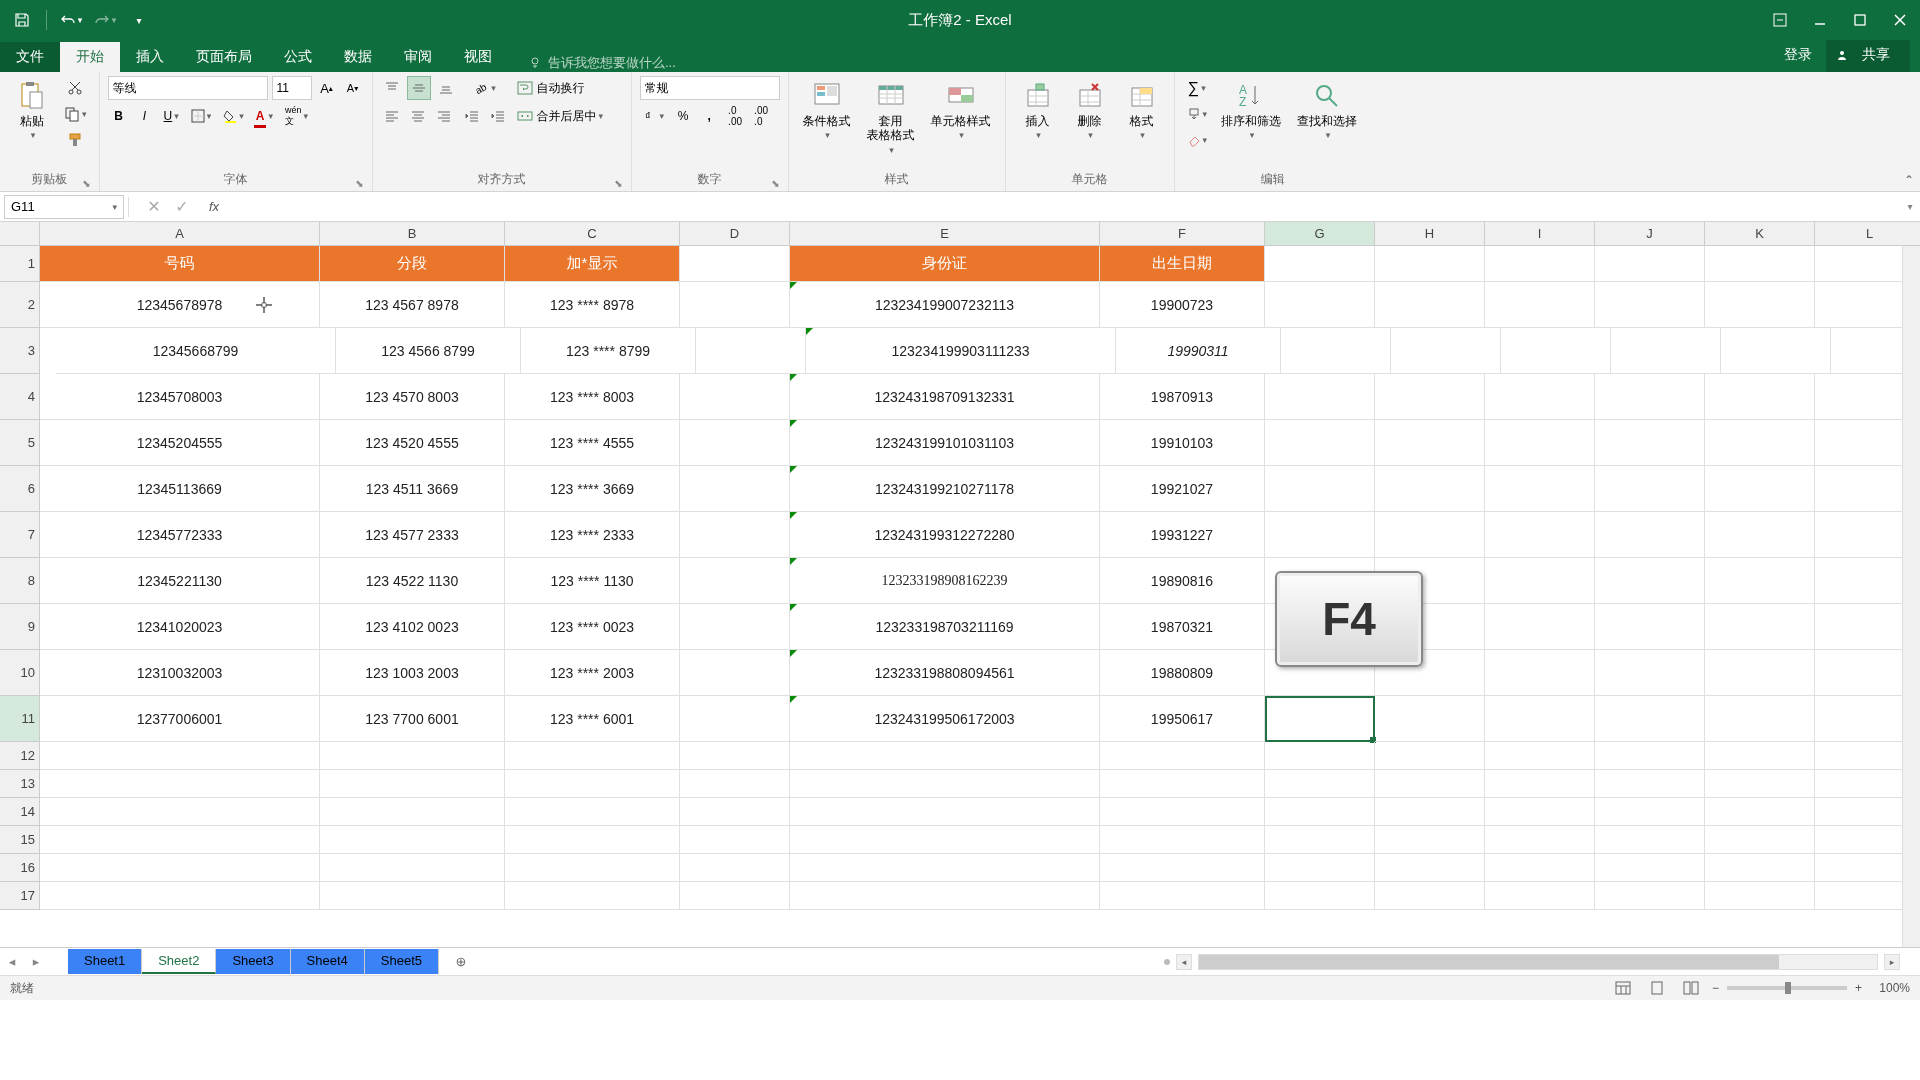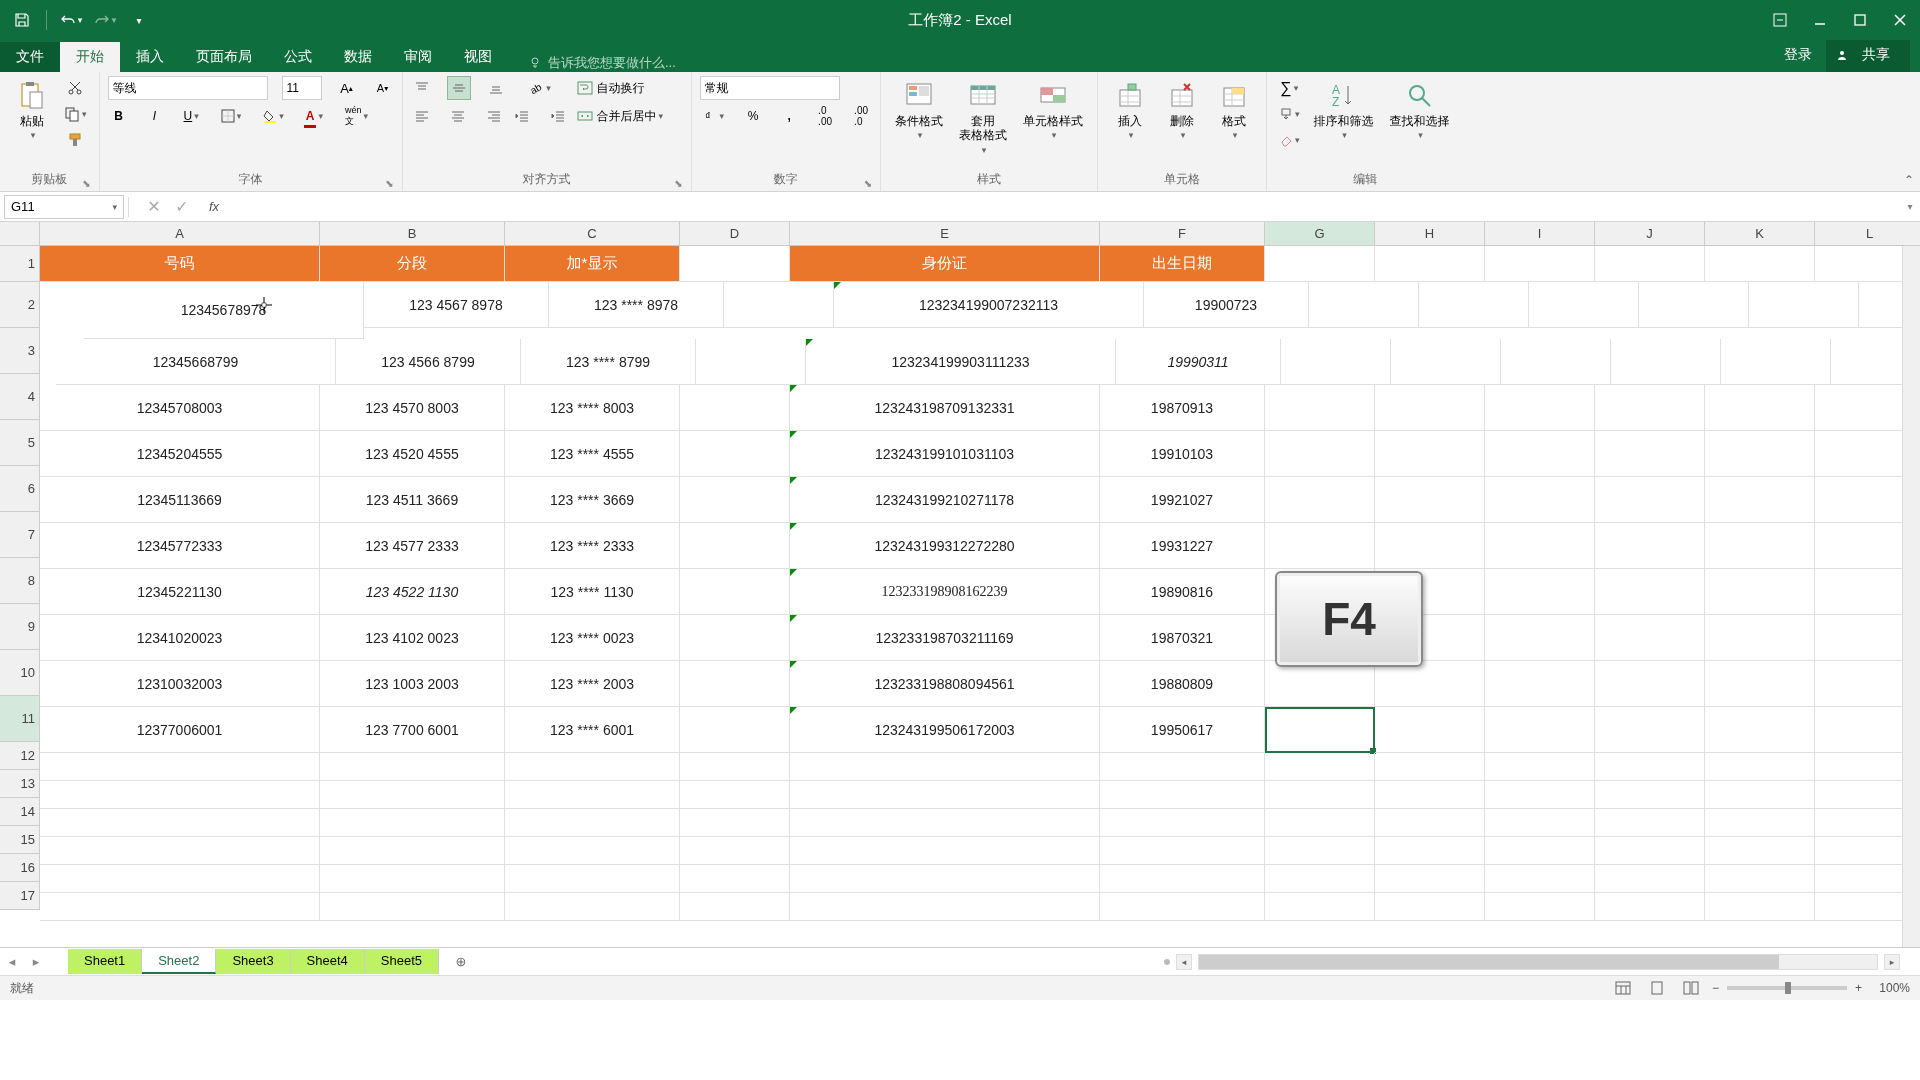--- a/index.html
+++ b/index.html
@@ -23,21 +23,21 @@
 .rtab-right { margin-left: auto; display: flex; align-items: center; gap: 4px; padding-right: 10px; }
 .rtab-right span { padding: 4px 10px; cursor: pointer; }
 
 
 .ribbon { height: 120px; background: #f3f3f3; border-bottom: 1px solid #d4d4d4; display: flex; font-size: 12px; position: relative; }
 .rgroup { border-right: 1px solid #e0e0e0; padding: 4px 8px 2px 8px; display: flex; flex-direction: column; justify-content: space-between; }
 .rgroup-body { display: flex; gap: 4px; flex: 1; align-items: flex-start; }
 .rgroup-label { text-align: center; color: #666; font-size: 12px; height: 18px; position: relative; }
 .rgroup-label .dlg { position: absolute; right: 0; bottom: 0; font-size: 10px; color: #888; cursor: pointer; }
 .rcol { display: flex; flex-direction: column; gap: 2px; }
-.rrow { display: flex; gap: 14px; align-items: flex-start; }
+.rrow { display: flex; gap: 4px; align-items: flex-start; }
 .rbtn { padding: 2px 4px; cursor: pointer; display: flex; align-items: center; justify-content: center; min-width: 22px; height: 24px; }
 .rbtn.big { flex-direction: column; height: auto; min-width: 48px; padding: 4px 6px; gap: 2px; }
 .rbtn.big .icon { width: 32px; height: 32px; }
 .rbtn.big .lbl { font-size: 12px; text-align: center; line-height: 1.2; }
 .rbtn.active-state { background: #c8e0d0; border: 1px solid #8cb89c; }
 .fontbox { width: 160px; height: 24px; border: 1px solid #ccc; background: #fff; padding: 0 4px; font-size: 12px; }
 .sizebox { width: 40px; height: 24px; border: 1px solid #ccc; background: #fff; padding: 0 4px; font-size: 12px; text-align: left; }
 .numfmt { width: 140px; height: 24px; border: 1px solid #ccc; background: #fff; padding: 0 4px; font-size: 12px; }
 .dd { font-size: 9px; color: #666; margin-left: 2px; }
 .collapse-btn { position: absolute; right: 6px; bottom: 4px; cursor: pointer; color: #666; }
@@ -71,21 +71,21 @@
 
 
 .f4key { position: absolute; width: 148px; height: 96px; background: linear-gradient(#fdfdfd,#d8d8d8); border: 2px solid #888; border-radius: 6px; box-shadow: inset 0 0 0 3px #eee, 2px 2px 4px rgba(0,0,0,0.3); display: flex; align-items: center; justify-content: center; font-size: 46px; font-weight: bold; color: #333; }
 
 
 .cursor-plus { position: absolute; font-size: 14px; color: #000; pointer-events: none; }
 
 
 .sheettabs { height: 28px; background: #fff; border-top: 1px solid #ccc; display: flex; align-items: center; font-size: 13px; }
 .navbtn { width: 24px; text-align: center; color: #888; cursor: pointer; }
-.stab { padding: 4px 16px; border-right: 1px solid #ccc; cursor: pointer; background: #bef264; }
+.stab { padding: 4px 16px; border-right: 1px solid #ccc; cursor: pointer; background: #3b82f6; }
 .stab.active { background: #fff; border-bottom: 2px solid #217346; color: #217346; }
 .addsheet { width: 28px; text-align: center; cursor: pointer; color: #666; margin-left: 8px; }
 .hsb-wrap { flex: 1; display: flex; align-items: center; justify-content: flex-end; padding-right: 20px; gap: 6px; }
 .hsb { width: 680px; height: 16px; background: #f0f0f0; border: 1px solid #ddd; position: relative; }
 .hsb-thumb { position: absolute; left: 0; top: 0; bottom: 0; width: 580px; background: #cdcdcd; }
 .hsb-btn { width: 16px; height: 16px; background: #f0f0f0; border: 1px solid #ddd; font-size: 9px; display:flex;align-items:center;justify-content:center;color:#666; }
 
 
 .statusbar { height: 25px; background: #f3f3f3; border-top: 1px solid #ddd; display: flex; align-items: center; font-size: 12px; color: #555; padding: 0 10px; }
 .status-right { margin-left: auto; display: flex; align-items: center; gap: 8px; }
@@ -532,21 +532,21 @@
         <div class="cell hdr" style="width: 310px; height: 36px;">身份证</div>
         <div class="cell hdr" style="width: 165px; height: 36px;">出生日期</div>
         <div class="cell" style="width: 110px; height: 36px;"></div>
         <div class="cell" style="width: 110px; height: 36px;"></div>
         <div class="cell" style="width: 110px; height: 36px;"></div>
         <div class="cell" style="width: 110px; height: 36px;"></div>
         <div class="cell" style="width: 110px; height: 36px;"></div>
         <div class="cell" style="width: 110px; height: 36px;"></div>
       </div>
       <div class="row">
-        <div class="cell" style="width: 280px; height: 57px; margin-left: 44px;">12345678978</div>
+        <div class="cell" style="width: 280px; height: 46px;">12345678978</div>
         <div class="cell" style="width: 185px; height: 46px;">123 4567 8978</div>
         <div class="cell" style="width: 175px; height: 46px;">123 **** 8978</div>
         <div class="cell" style="width: 110px; height: 46px;"></div>
         <div class="cell" style="width: 310px; height: 46px;">123234199007232113<div class="greentri"></div></div>
         <div class="cell" style="width: 165px; height: 46px;">19900723</div>
         <div class="cell" style="width: 110px; height: 46px;"></div>
         <div class="cell" style="width: 110px; height: 46px;"></div>
         <div class="cell" style="width: 110px; height: 46px;"></div>
         <div class="cell" style="width: 110px; height: 46px;"></div>
         <div class="cell" style="width: 110px; height: 46px;"></div>
@@ -617,21 +617,21 @@
         <div class="cell" style="width: 165px; height: 46px;">19931227</div>
         <div class="cell" style="width: 110px; height: 46px;"></div>
         <div class="cell" style="width: 110px; height: 46px;"></div>
         <div class="cell" style="width: 110px; height: 46px;"></div>
         <div class="cell" style="width: 110px; height: 46px;"></div>
         <div class="cell" style="width: 110px; height: 46px;"></div>
         <div class="cell" style="width: 110px; height: 46px;"></div>
       </div>
       <div class="row">
         <div class="cell" style="width: 280px; height: 46px;">12345221130</div>
-        <div class="cell" style="width: 185px; height: 46px; font-style: italic;">123 4522 1130</div>
+        <div class="cell" style="width: 185px; height: 46px;">123 4522 1130</div>
         <div class="cell" style="width: 175px; height: 46px;">123 **** 1130</div>
         <div class="cell" style="width: 110px; height: 46px;"></div>
         <div class="cell" style="width: 310px; height: 46px; font-family: Liberation Serif, serif;">123233198908162239<div class="greentri"></div></div>
         <div class="cell" style="width: 165px; height: 46px;">19890816</div>
         <div class="cell" style="width: 110px; height: 46px;"></div>
         <div class="cell" style="width: 110px; height: 46px;"></div>
         <div class="cell" style="width: 110px; height: 46px;"></div>
         <div class="cell" style="width: 110px; height: 46px;"></div>
         <div class="cell" style="width: 110px; height: 46px;"></div>
         <div class="cell" style="width: 110px; height: 46px;"></div>

